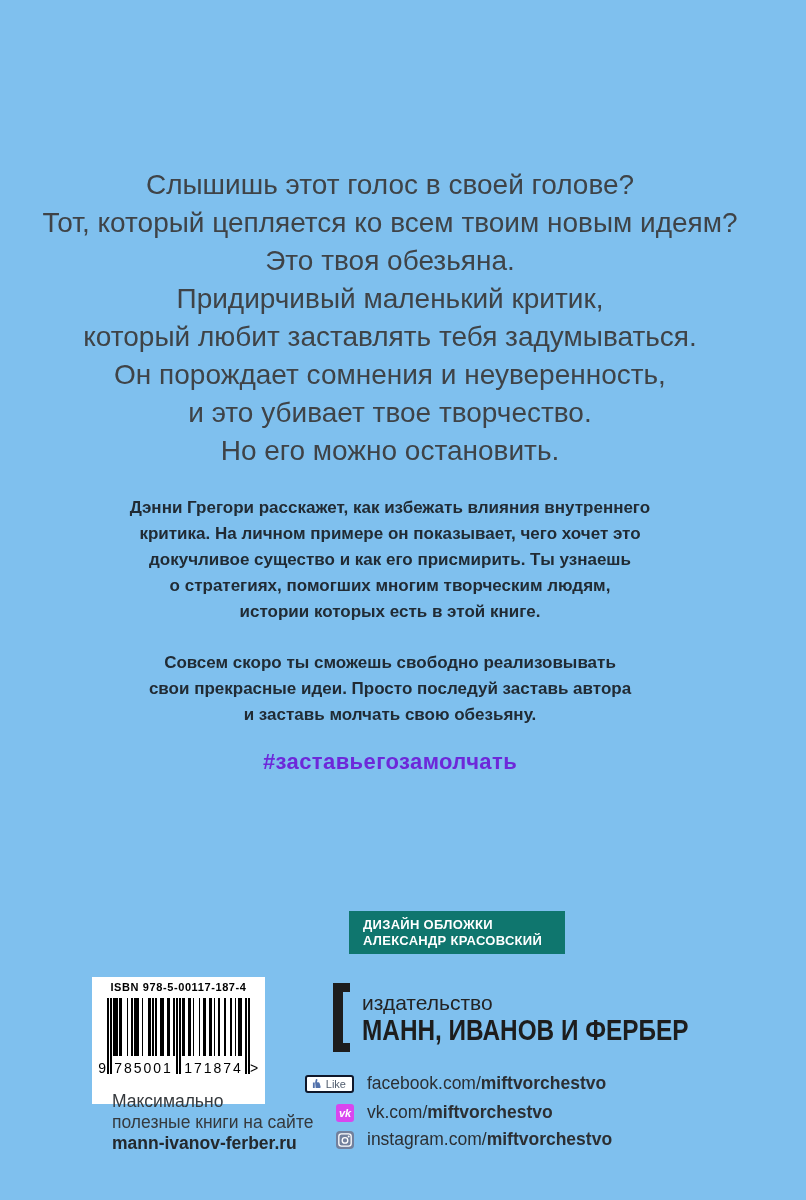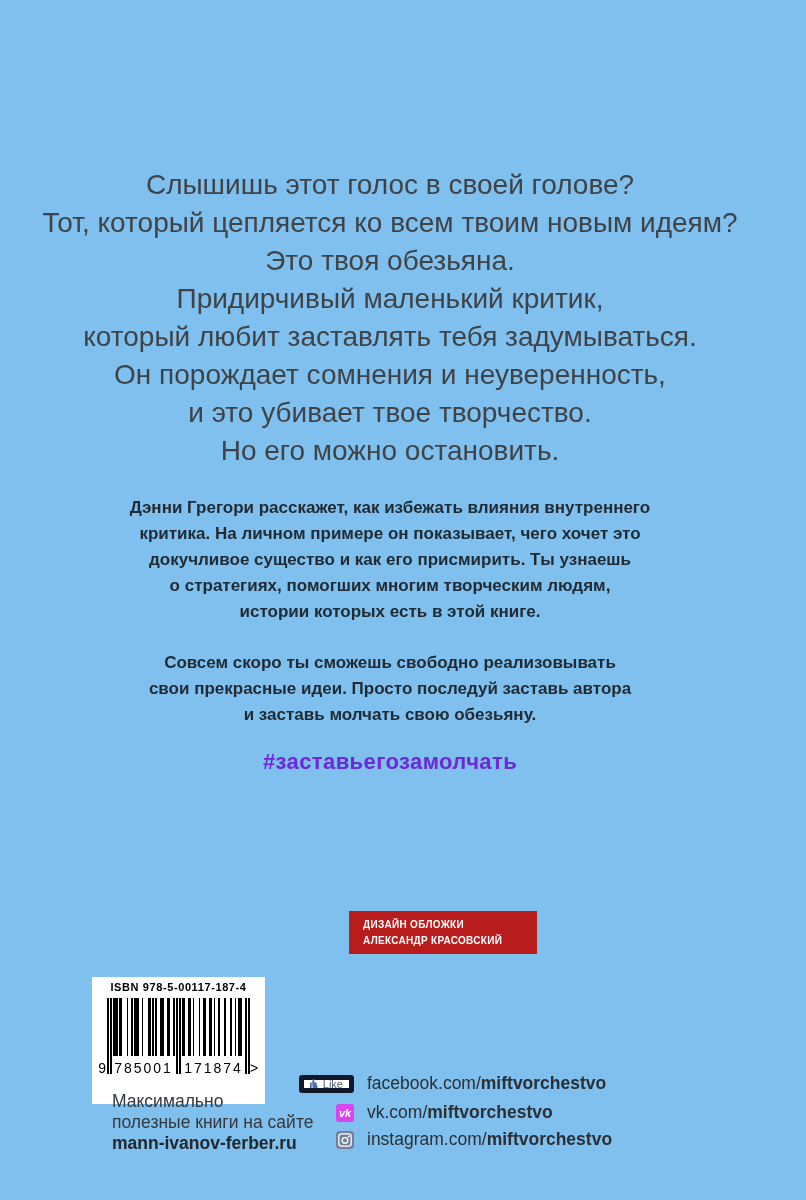--- a/index.html
+++ b/index.html
@@ -15,22 +15,22 @@
   .blurb{position:absolute;left:0;width:780px;text-align:center;font-weight:bold;
          font-size:17px;line-height:26px;color:#212b34;}
   .blurb1{top:495px;}
   .blurb2{top:650px;}
 
   
   .hashtag{position:absolute;left:0;top:749px;width:780px;text-align:center;
            font-weight:bold;font-size:22px;letter-spacing:.4px;color:#6d28d9;}
 
   
-  .design-credit{position:absolute;left:349px;top:911px;width:188px;height:43px;
-                 background:#b91c1c;color:#ffffff;font-size:10px;font-weight:bold;
+  .design-credit{position:absolute;left:349px;top:911px;width:216px;height:43px;
+                 background:#0f766e;color:#ffffff;font-size:13px;font-weight:bold;
                  line-height:16px;letter-spacing:.3px;padding:6px 0 0 14px;
                  box-sizing:border-box;}
 
   
   .barcode-box{position:absolute;left:92px;top:977px;width:173px;height:127px;background:#ffffff;}
   .isbn{position:absolute;top:4px;left:0;width:100%;text-align:center;font-size:11px;
         font-weight:bold;letter-spacing:.6px;color:#000;white-space:nowrap;}
   .bars{position:absolute;left:15px;top:21px;display:flex;}
   .bar{flex:none;width:1.5px;height:58px;}
   .bar.on{background:#000;}
@@ -57,21 +57,21 @@
   
   .social-row{position:absolute;display:flex;align-items:center;}
   .row-fb{left:306px;top:1073px;}
   .row-vk{left:306px;top:1102px;}
   .row-ig{left:306px;top:1129px;}
   .icon-cell{width:48px;display:flex;justify-content:flex-end;margin-right:13px;}
   .social-text{font-size:17.5px;color:#2c2f33;white-space:nowrap;}
   .social-text b{font-weight:bold;}
 
   .like-btn{display:flex;align-items:center;gap:3px;height:18px;padding:0 6px 0 5px;
-            background:#ffffff;border:5px solid #0f172a;border-radius:3px;
+            background:#ffffff;border:2px solid #0f172a;border-radius:3px;
             font-size:11px;color:#505c6d;box-sizing:border-box;}
   .vk-badge{width:18px;height:18px;border-radius:3px;background:#d946ef;color:#fff;
             font-size:11px;font-weight:bold;display:flex;align-items:center;justify-content:center;
             font-style:italic;}
   .ig-badge{width:18px;height:18px;border-radius:4px;background:#72809c;
             display:flex;align-items:center;justify-content:center;}
 </style>
 </head>
 <body>
 
@@ -215,20 +215,25 @@
       <span class="d-end">&gt;</span>
     </div>
   </div>
 
   <div class="website-note">
     <div>Максимально</div>
     <div>полезные книги на сайте</div>
     <div class="bold">mann-ivanov-ferber.ru</div>
   </div>
 
+  <div class="publisher">
+    <div class="bracket"></div>
+    <div class="pub-label">издательство</div>
+    <div class="pub-name">МАНН, ИВАНОВ И ФЕРБЕР</div>
+  </div>
 
   <div class="social-row row-fb">
     <div class="icon-cell">
       <span class="like-btn">
         <svg width="11" height="11" viewBox="0 0 12 12">
           <path fill="#5271ab" d="M1 5h2v6H1zM4 11h4.1c.9 0 1.5-.6 1.3-1.4L8.3 5.8C8.1 5.1 7.6 4.7 7 4.7H5.4l.5-2.4C6 1.6 5.6 1 5 1c-.4 0-.8.3-.9.7L3.4 5 4 11z"></path>
         </svg>
           <span>Like</span>
       </span>
     </div>

